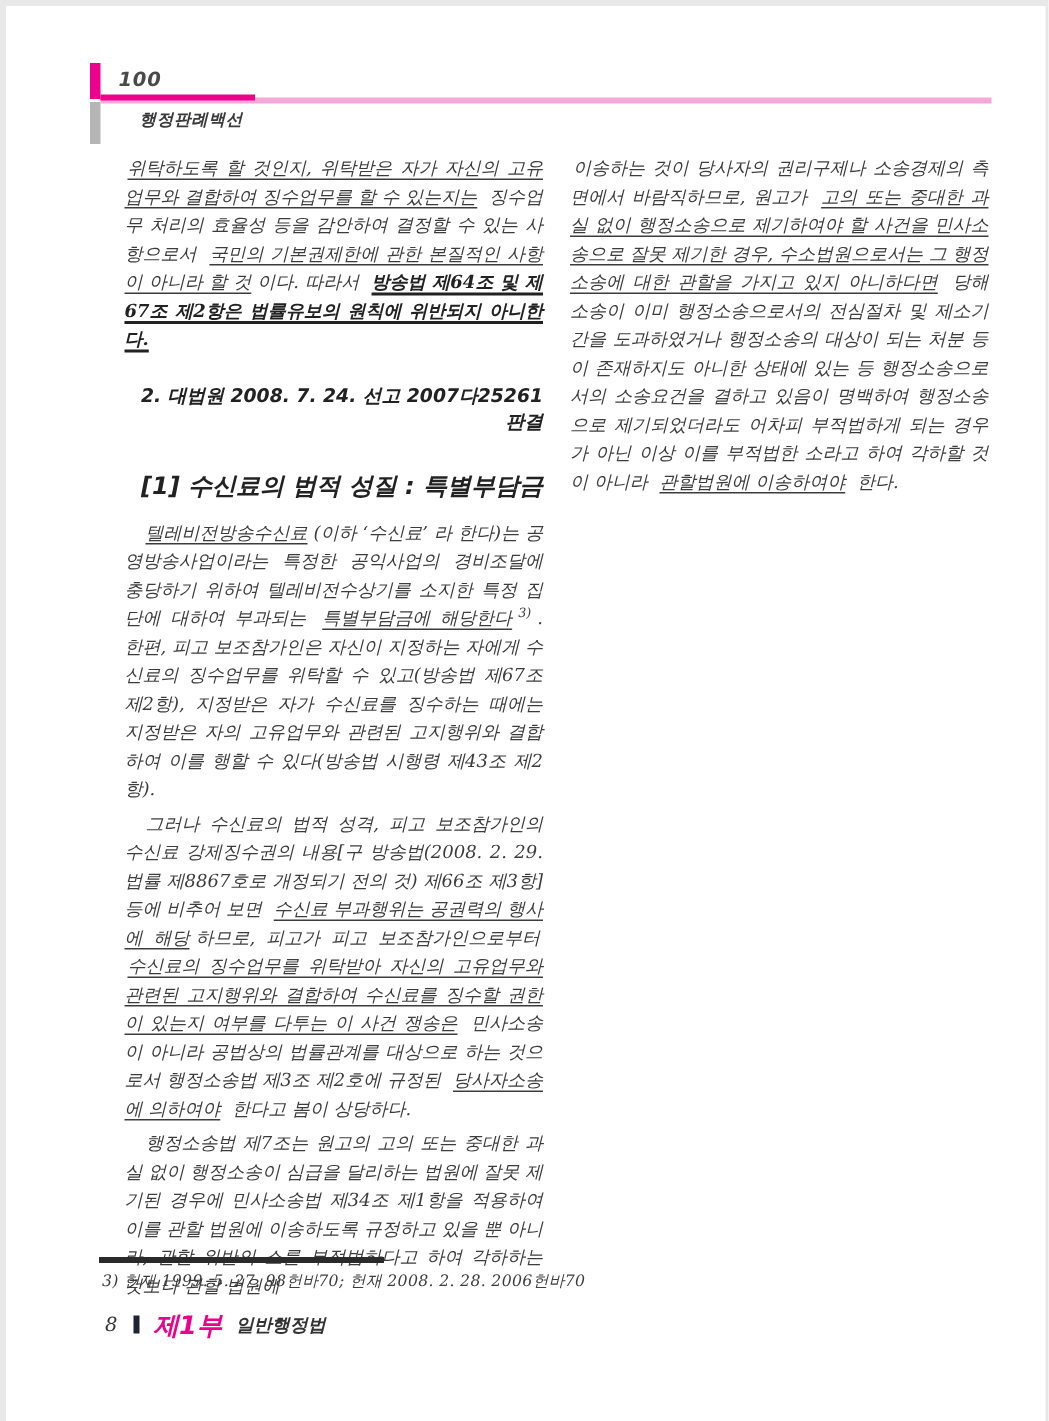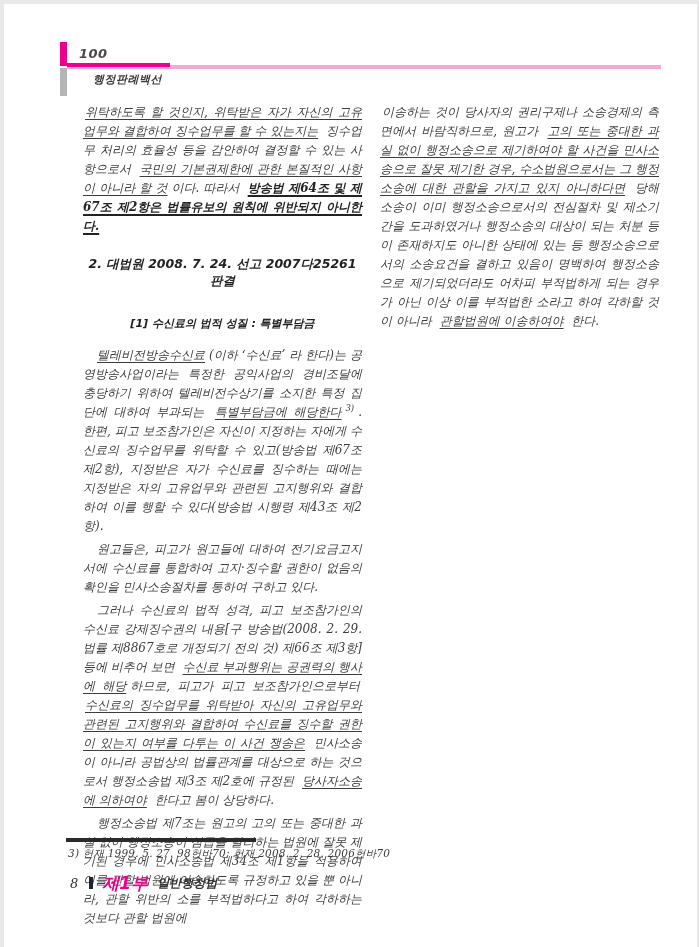--- a/index.html
+++ b/index.html
@@ -38,25 +38,25 @@
     position:absolute;top:95px;width:287px;
     font-size:12px;line-height:19px;text-align:justify;
     word-break:break-all;color:var(--ink);
   }
   .col-left{left:75px;}
   .col-right{left:372px;}
   .body-para{margin:0;}
   .body-para.indent{text-indent:1em;}
   .case-heading{
     font-family:"DejaVu Sans", sans-serif;font-size:12.5px;font-weight:bold;color:var(--ink-dark);
-    margin:15px 0 21px;line-height:17px;text-align:center;
+    margin:15px 0 21px;line-height:17px;text-align:right;
   }
   .issue-heading{
-    font-family:"DejaVu Sans", sans-serif;font-size:11px;font-weight:bold;color:var(--ink-dark);
-    margin:14px 0 9px;line-height:19px;text-align:center;
+    font-family:"DejaVu Sans", sans-serif;font-size:16px;font-weight:bold;color:var(--ink-dark);
+    margin:14px 0 9px;line-height:19px;text-align:right;
   }
   .seg-n{}
   .seg-u{text-decoration:underline;text-underline-offset:3px;text-decoration-thickness:1px;}
   .seg-bu{text-decoration:underline;text-underline-offset:3px;font-weight:bold;color:var(--ink-dark);text-decoration-thickness:1.5px;}
   sup.seg-sup{font-size:8.5px;line-height:0;vertical-align:super;}
   
   .footnote-rule{position:absolute;left:62px;top:834px;width:190px;height:1px;background:#2a2a2a;}
   .footnote-text{
     position:absolute;left:62px;top:841px;width:580px;
     font-size:10.5px;color:var(--ink);letter-spacing:.2px;
@@ -82,21 +82,20 @@
   <div class="hdr-number">100</div>
   <div class="hdr-rule-thin"></div>
   <div class="hdr-rule-thick"></div>
   <div class="hdr-title">행정판례백선</div>
 
   <div class="col col-left">
       <p class="body-para"><span class="seg-u">위탁하도록 할 것인지, 위탁받은 자가 자신의 고유업무와 결합하여 징수업무를 할 수 있는지는</span><span class="seg-n"> 징수업무 처리의 효율성 등을 감안하여 결정할 수 있는 사항으로서 </span><span class="seg-u">국민의 기본권제한에 관한 본질적인 사항이 아니라 할 것</span><span class="seg-n">이다. 따라서 </span><span class="seg-bu">방송법 제64조 및 제67조 제2항은 법률유보의 원칙에 위반되지 아니한다.</span></p>
       <div class="case-heading">2. 대법원 2008. 7. 24. 선고 2007다25261 판결</div>
       <div class="issue-heading">[1] 수신료의 법적 성질 : 특별부담금</div>
       <p class="body-para indent"><span class="seg-u">텔레비전방송수신료</span><span class="seg-n">(이하 ‘수신료’ 라 한다)는 공영방송사업이라는 특정한 공익사업의 경비조달에 충당하기 위하여 텔레비전수상기를 소지한 특정 집단에 대하여 부과되는 </span><span class="seg-u">특별부담금에 해당한다</span><sup class="seg-sup">3)</sup><span class="seg-n">. 한편, 피고 보조참가인은 자신이 지정하는 자에게 수신료의 징수업무를 위탁할 수 있고(방송법 제67조 제2항), 지정받은 자가 수신료를 징수하는 때에는 지정받은 자의 고유업무와 관련된 고지행위와 결합하여 이를 행할 수 있다(방송법 시행령 제43조 제2항).</span></p>
-      <p class="body-para indent"><span class="seg-n">원고들은, 피고가 원고들에 대하여 전기요금고지서에 수신료를 통합하여 고지·징수할 권한이 없음의 확인을 민사소송절차를 통하여 구하고 있다.</span></p>
       <p class="body-para indent"><span class="seg-n">그러나 수신료의 법적 성격, 피고 보조참가인의 수신료 강제징수권의 내용[구 방송법(2008. 2. 29. 법률 제8867호로 개정되기 전의 것) 제66조 제3항] 등에 비추어 보면 </span><span class="seg-u">수신료 부과행위는 공권력의 행사에 해당</span><span class="seg-n">하므로, 피고가 피고 보조참가인으로부터 </span><span class="seg-u">수신료의 징수업무를 위탁받아 자신의 고유업무와 관련된 고지행위와 결합하여 수신료를 징수할 권한이 있는지 여부를 다투는 이 사건 쟁송은</span><span class="seg-n"> 민사소송이 아니라 공법상의 법률관계를 대상으로 하는 것으로서 행정소송법 제3조 제2호에 규정된 </span><span class="seg-u">당사자소송에 의하여야</span><span class="seg-n"> 한다고 봄이 상당하다.</span></p>
       <p class="body-para indent"><span class="seg-n">행정소송법 제7조는 원고의 고의 또는 중대한 과실 없이 행정소송이 심급을 달리하는 법원에 잘못 제기된 경우에 민사소송법 제34조 제1항을 적용하여 이를 관할 법원에 이송하도록 규정하고 있을 뿐 아니라, 관할 위반의 소를 부적법하다고 하여 각하하는 것보다 관할 법원에</span></p>
     </div>
   <div class="col col-right">
       <p class="body-para"><span class="seg-n">이송하는 것이 당사자의 권리구제나 소송경제의 측면에서 바람직하므로, 원고가 </span><span class="seg-u">고의 또는 중대한 과실 없이 행정소송으로 제기하여야 할 사건을 민사소송으로 잘못 제기한 경우, 수소법원으로서는 그 행정소송에 대한 관할을 가지고 있지 아니하다면</span><span class="seg-n"> 당해 소송이 이미 행정소송으로서의 전심절차 및 제소기간을 도과하였거나 행정소송의 대상이 되는 처분 등이 존재하지도 아니한 상태에 있는 등 행정소송으로서의 소송요건을 결하고 있음이 명백하여 행정소송으로 제기되었더라도 어차피 부적법하게 되는 경우가 아닌 이상 이를 부적법한 소라고 하여 각하할 것이 아니라 </span><span class="seg-u">관할법원에 이송하여야</span><span class="seg-n"> 한다.</span></p>
     </div>
 
   <div class="footnote-rule"></div>
   <div class="footnote-text">3) 헌재 1999. 5. 27. 98헌바70; 헌재 2008. 2. 28. 2006헌바70</div>
 

